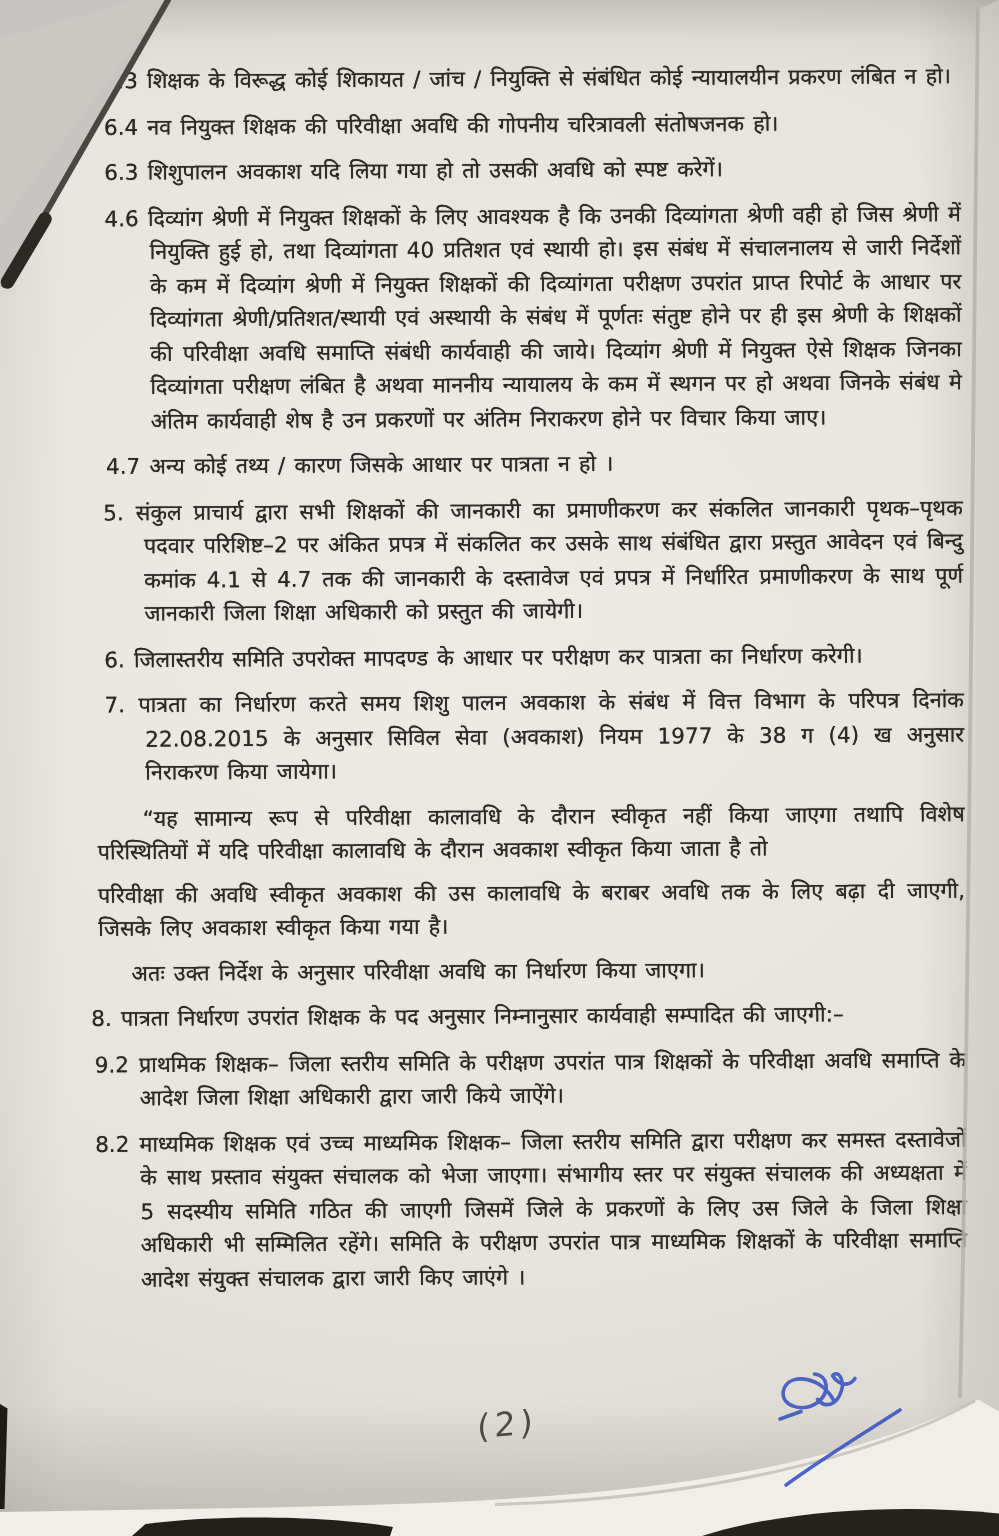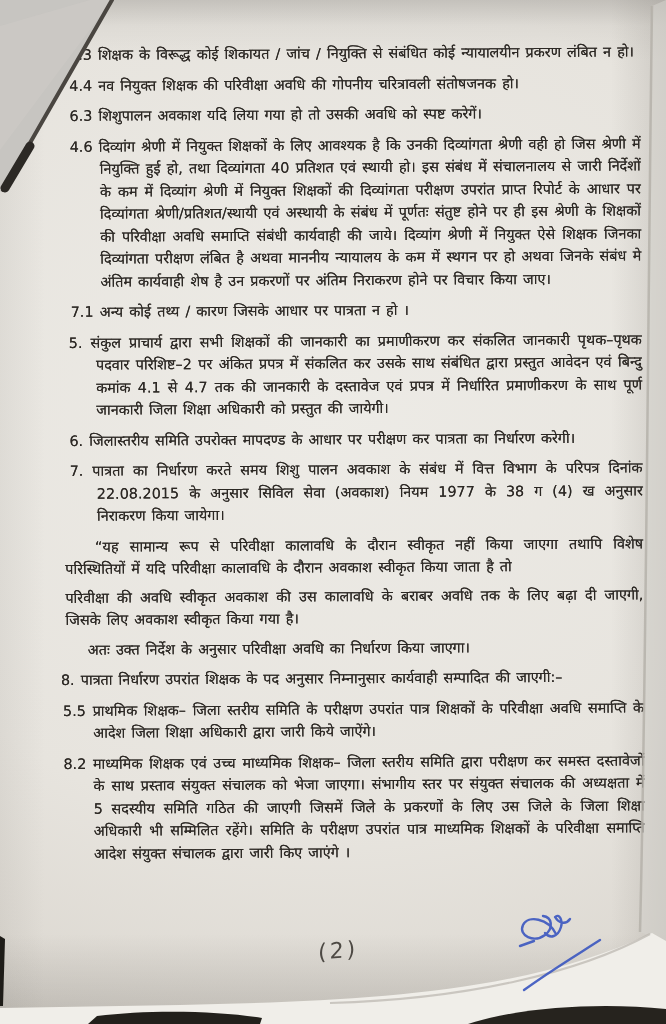--- a/index.html
+++ b/index.html
@@ -39,32 +39,32 @@
 </style>
 </head>
 <body>
 
 <div class="stage">
 
   <div class="page"></div>
 
   <div class="doc-body" id="doc-body">
       <div class="para sub4"><span class="num">4.3 </span><span>शिक्षक के विरूद्ध कोई शिकायत / जांच / नियुक्ति से संबंधित कोई न्यायालयीन प्रकरण लंबित न हो।</span></div>
-      <div class="para sub4"><span class="num">4.4 </span><span>नव नियुक्त शिक्षक की परिवीक्षा अवधि की गोपनीय चरित्रावली संतोषजनक हो।</span></div>
+      <div class="para sub4"><span class="num">6.4 </span><span>नव नियुक्त शिक्षक की परिवीक्षा अवधि की गोपनीय चरित्रावली संतोषजनक हो।</span></div>
       <div class="para sub4"><span class="num">6.3 </span><span>शिशुपालन अवकाश यदि लिया गया हो तो उसकी अवधि को स्पष्ट करेगें।</span></div>
       <div class="para sub4"><span class="num">4.6 </span><span>दिव्यांग श्रेणी में नियुक्त शिक्षकों के लिए आवश्यक है कि उनकी दिव्यांगता श्रेणी वही हो जिस श्रेणी में नियुक्ति हुई हो, तथा दिव्यांगता 40 प्रतिशत एवं स्थायी हो। इस संबंध में संचालनालय से जारी निर्देशों के कम में दिव्यांग श्रेणी में नियुक्त शिक्षकों की दिव्यांगता परीक्षण उपरांत प्राप्त रिपोर्ट के आधार पर दिव्यांगता श्रेणी/प्रतिशत/स्थायी एवं अस्थायी के संबंध में पूर्णतः संतुष्ट होने पर ही इस श्रेणी के शिक्षकों की परिवीक्षा अवधि समाप्ति संबंधी कार्यवाही की जाये। दिव्यांग श्रेणी में नियुक्त ऐसे शिक्षक जिनका दिव्यांगता परीक्षण लंबित है अथवा माननीय न्यायालय के कम में स्थगन पर हो अथवा जिनके संबंध मे अंतिम कार्यवाही शेष है उन प्रकरणों पर अंतिम निराकरण होने पर विचार किया जाए।</span></div>
-      <div class="para sub4"><span class="num">7.1 </span><span>अन्य कोई तथ्य / कारण जिसके आधार पर पात्रता न हो ।</span></div>
+      <div class="para sub4"><span class="num">4.7 </span><span>अन्य कोई तथ्य / कारण जिसके आधार पर पात्रता न हो ।</span></div>
       <div class="para main"><span class="num">5. </span><span>संकुल प्राचार्य द्वारा सभी शिक्षकों की जानकारी का प्रमाणीकरण कर संकलित जानकारी पृथक–पृथक पदवार परिशिष्ट–2 पर अंकित प्रपत्र में संकलित कर उसके साथ संबंधित द्वारा प्रस्तुत आवेदन एवं बिन्दु कमांक 4.1 से 4.7 तक की जानकारी के दस्तावेज एवं प्रपत्र में निर्धारित प्रमाणीकरण के साथ पूर्ण जानकारी जिला शिक्षा अधिकारी को प्रस्तुत की जायेगी।</span></div>
       <div class="para main"><span class="num">6. </span><span>जिलास्तरीय समिति उपरोक्त मापदण्ड के आधार पर परीक्षण कर पात्रता का निर्धारण करेगी।</span></div>
       <div class="para main"><span class="num">7. </span><span>पात्रता का निर्धारण करते समय शिशु पालन अवकाश के संबंध में वित्त विभाग के परिपत्र दिनांक 22.08.2015 के अनुसार  सिविल सेवा (अवकाश) नियम 1977 के 38 ग (4) ख अनुसार निराकरण किया जायेगा।</span></div>
       <div class="para quote"><span>“यह सामान्य रूप से परिवीक्षा कालावधि के दौरान स्वीकृत नहीं किया जाएगा तथापि विशेष परिस्थितियों में यदि परिवीक्षा कालावधि के दौरान अवकाश स्वीकृत किया जाता है तो</span></div>
       <div class="para flush"><span>परिवीक्षा की अवधि स्वीकृत अवकाश की उस कालावधि के बराबर अवधि तक के लिए बढ़ा दी जाएगी, जिसके लिए अवकाश स्वीकृत किया गया है।</span></div>
       <div class="para indent1"><span>अतः उक्त निर्देश के अनुसार परिवीक्षा अवधि का निर्धारण किया जाएगा।</span></div>
       <div class="para head8"><span class="num">8. </span><span>पात्रता निर्धारण उपरांत शिक्षक के पद अनुसार निम्नानुसार कार्यवाही सम्पादित की जाएगी:–</span></div>
-      <div class="para sub8"><span class="num">5.5 </span><span>प्राथमिक शिक्षक– जिला स्तरीय समिति के परीक्षण उपरांत पात्र शिक्षकों के परिवीक्षा   अवधि समाप्ति के आदेश जिला शिक्षा अधिकारी द्वारा जारी किये जाऐंगे।</span></div>
+      <div class="para sub8"><span class="num">9.2 </span><span>प्राथमिक शिक्षक– जिला स्तरीय समिति के परीक्षण उपरांत पात्र शिक्षकों के परिवीक्षा   अवधि समाप्ति के आदेश जिला शिक्षा अधिकारी द्वारा जारी किये जाऐंगे।</span></div>
       <div class="para sub8"><span class="num">8.2 </span><span>माध्यमिक शिक्षक एवं उच्च माध्यमिक शिक्षक– जिला स्तरीय समिति द्वारा परीक्षण कर समस्त दस्तावेजों के साथ प्रस्ताव संयुक्त संचालक को भेजा जाएगा। संभागीय स्तर पर संयुक्त संचालक की अध्यक्षता में 5 सदस्यीय समिति गठित की जाएगी जिसमें जिले के प्रकरणों के लिए उस जिले के जिला शिक्षा अधिकारी भी सम्मिलित रहेंगे। समिति के परीक्षण उपरांत पात्र माध्यमिक शिक्षकों के परिवीक्षा समाप्ति आदेश संयुक्त संचालक द्वारा जारी किए जाएंगे ।</span></div>
     </div>
 
   <svg class="artifacts" width="666" height="1024" viewBox="0 0 666 1024" preserveAspectRatio="none">
 
     <polygon points="0,0 112,0 0,192" fill="#c7c5c1"></polygon>
     <polygon points="0,26 90,0 112,0 0,150" fill="#cfccc8" opacity="0.5"></polygon>
 
     <path d="M112,0 L3,190" stroke="#4a4641" stroke-width="4" fill="none" stroke-linecap="round"></path>
     <path d="M30,146 L5,188" stroke="#2c2925" stroke-width="9" fill="none" stroke-linecap="round"></path>

